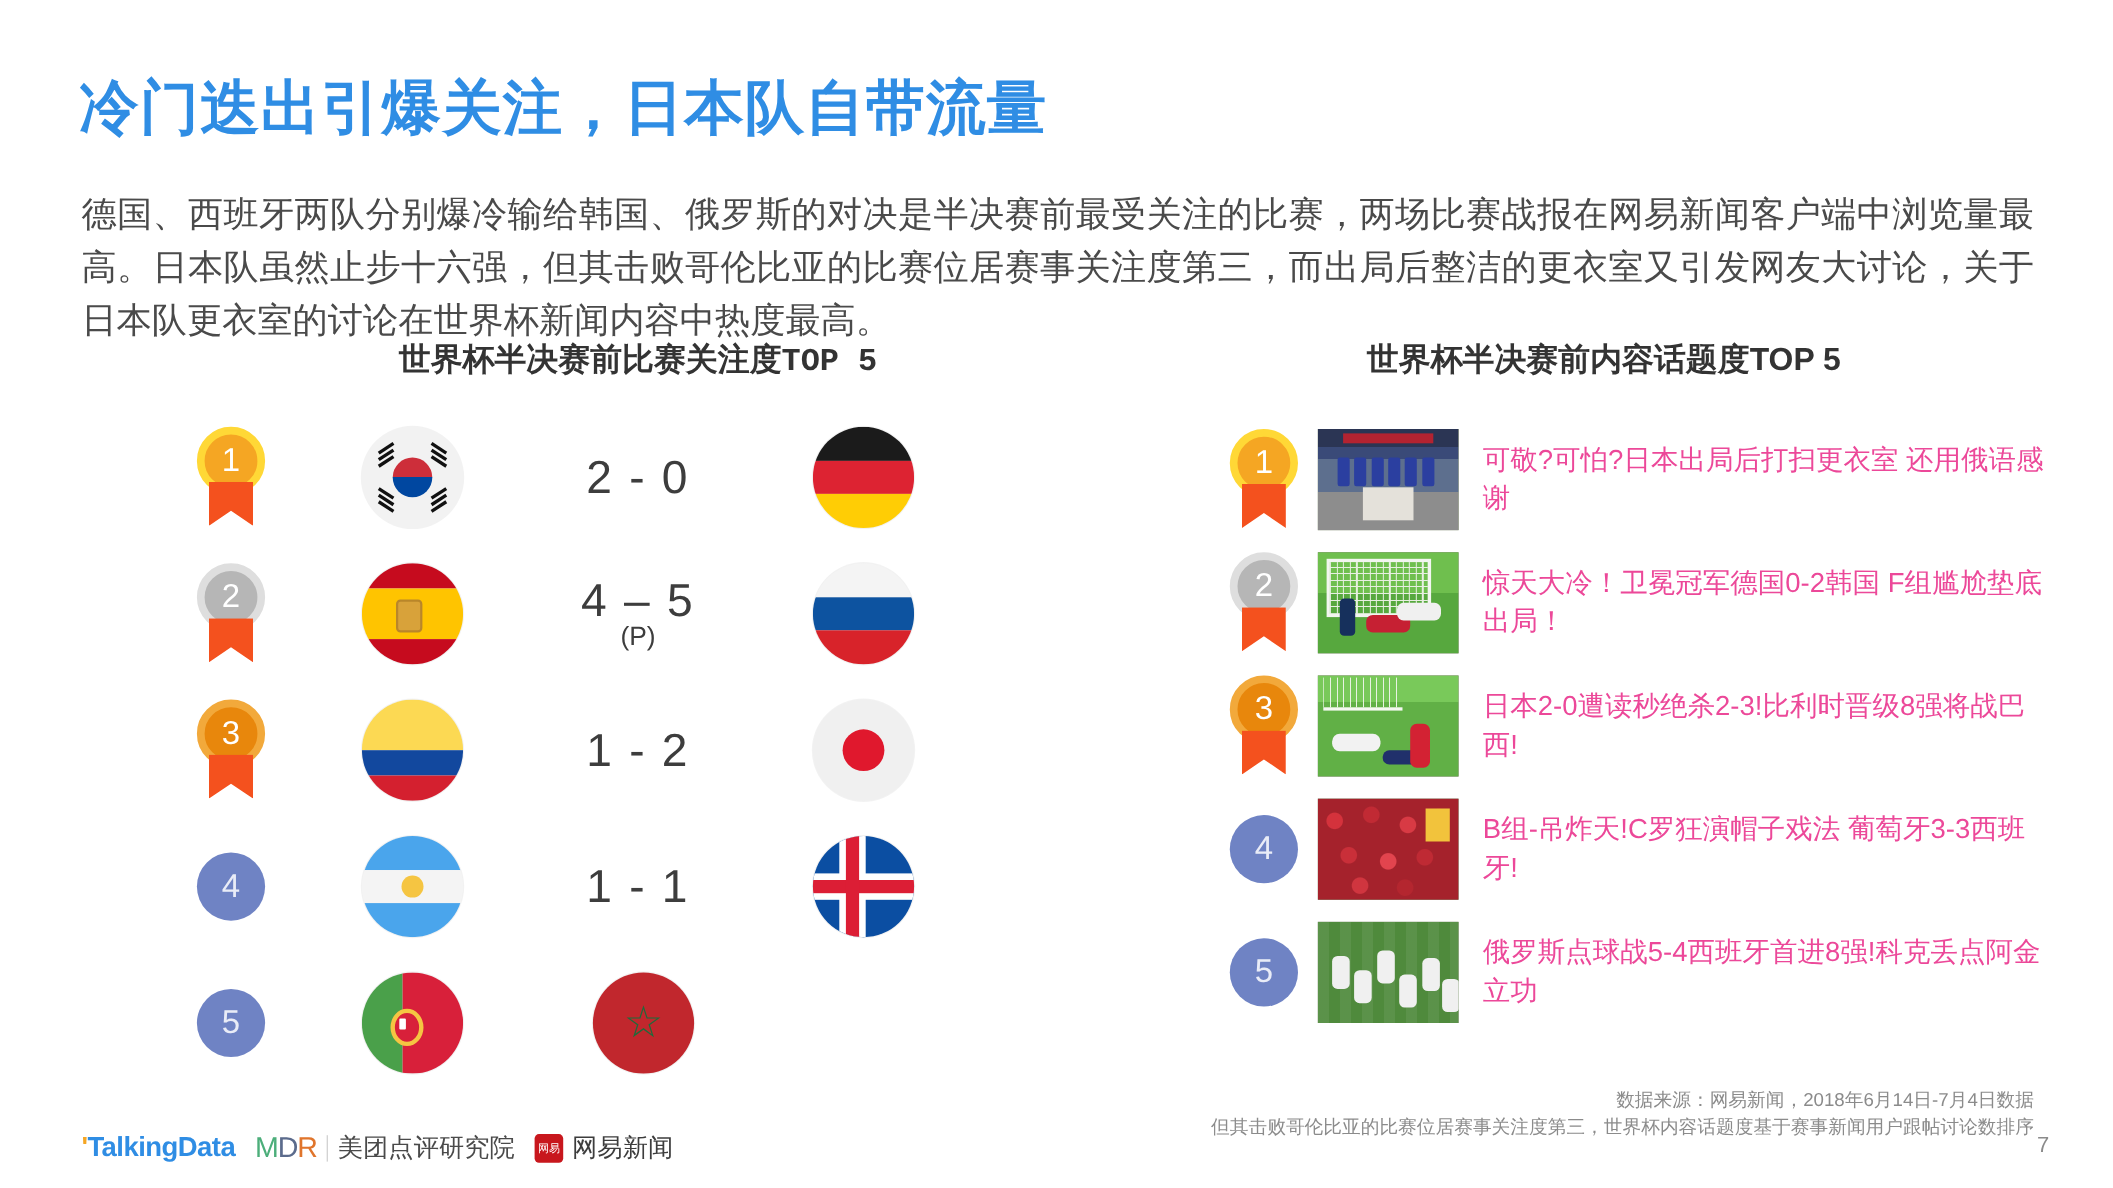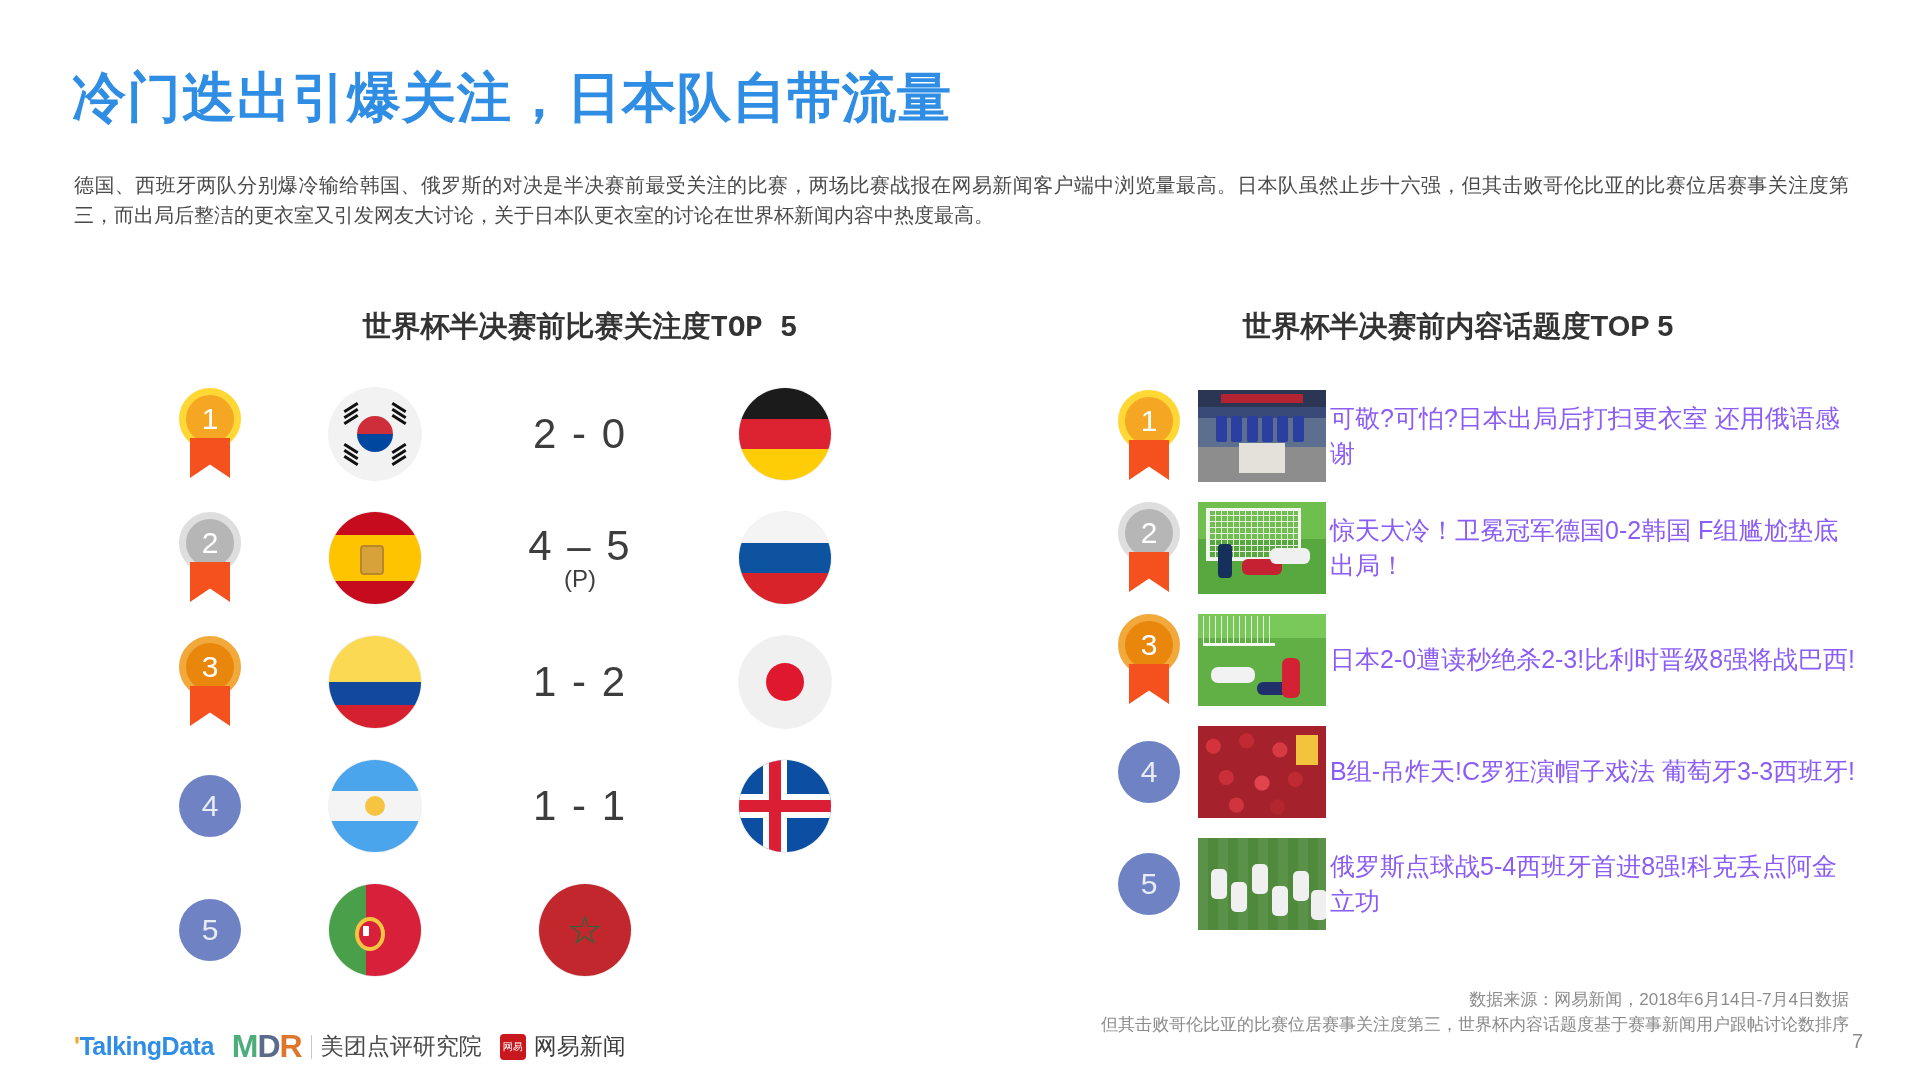--- a/index.html
+++ b/index.html
@@ -11,21 +11,21 @@
   .slide{position:absolute;inset:0;}
 
   
   .title{
     position:absolute;left:72px;top:62px;
     font-size:54px;font-weight:bold;color:#2f8de4;
     letter-spacing:1px;white-space:nowrap;
   }
   .intro{
     position:absolute;left:74px;top:170px;width:1775px;
-    font-size:20px;line-height:1.52;color:#4a4a4a;
+    font-size:32px;line-height:1.52;color:#4a4a4a;
     text-align:justify;
   }
 
   
   .col-head{
     position:absolute;top:307px;
     font-size:29px;font-weight:bold;color:#333333;
     text-align:center;white-space:nowrap;
   }
   .col-head.left{left:280px;width:600px;font-family:Liberation Mono, monospace;}
@@ -120,21 +120,21 @@
   
   .topic-list{position:absolute;left:1100px;top:380px;width:760px;}
   .topic-row{height:112px;display:flex;align-items:center;}
   .topic-rank{width:98px;display:flex;justify-content:center;align-items:center;}
   .thumb{
     width:128px;height:92px;flex:0 0 128px;overflow:hidden;position:relative;
     background:#6f7d5a;
   }
   .thumb .sky{position:absolute;inset:0;}
   .topic-text{
-    flex:1;padding-left:4px;font-size:25px;line-height:1.42;color:#8b5cf6;
+    flex:1;padding-left:22px;font-size:25px;line-height:1.42;color:#ec4899;
   }
 
   
   .th1 .sky{background:linear-gradient(180deg,#2b3554 0 18%,#3a4a78 18% 30%,#5d6f8e 30% 62%,#8d8d8d 62% 100%);}
   .th1 .seat{position:absolute;top:28%;width:11px;height:26px;background:#2b3fa0;border-radius:2px;}
   .th1 .tbl{position:absolute;left:32%;top:58%;width:36%;height:32%;background:#e4e1da;}
   .th1 .banner{position:absolute;left:18%;top:4%;width:64%;height:10%;background:#b32331;}
 
   .th2 .sky{background:linear-gradient(180deg,#6fbf4e 0 40%,#57a83e 40% 100%);}
   .th2 .net{position:absolute;left:6%;top:6%;width:70%;height:52%;
@@ -176,21 +176,21 @@
   .source{
     position:absolute;right:72px;top:988px;text-align:right;
     font-size:17px;line-height:1.45;color:#8b8b8b;
   }
   .pagenum{position:absolute;right:58px;top:1030px;font-size:20px;color:#8b8b8b;}
 
   .logos{position:absolute;left:74px;top:1028px;display:flex;align-items:center;gap:18px;}
   .logo-td{font-size:25px;font-weight:bold;color:#2f8de4;letter-spacing:-.5px;}
   .logo-td .dot{color:#f5a623;}
   .logo-mdr{display:flex;align-items:center;gap:9px;}
-  .logo-mdr .mdr{font-size:32px;font-weight:bold;letter-spacing:-1px;}
+  .logo-mdr .mdr{font-size:26px;font-weight:normal;letter-spacing:-1px;}
   .logo-mdr .mdr .m{color:#4cae7a;}
   .logo-mdr .mdr .d{color:#5b6b8c;}
   .logo-mdr .mdr .r{color:#e0752c;}
   .logo-mdr .bar{width:1px;height:24px;background:#c9c9c9;}
   .logo-mdr .cn{font-size:23px;color:#4a4a4a;text-align:right;}
   .logo-163{display:flex;align-items:center;gap:8px;}
   .logo-163 .sq{width:26px;height:26px;background:#c8171d;border-radius:4px;
      color:#fff;font-size:10px;display:flex;align-items:center;justify-content:center;}
   .logo-163 .cn{font-size:23px;color:#3d3d3d;}
 </style>

